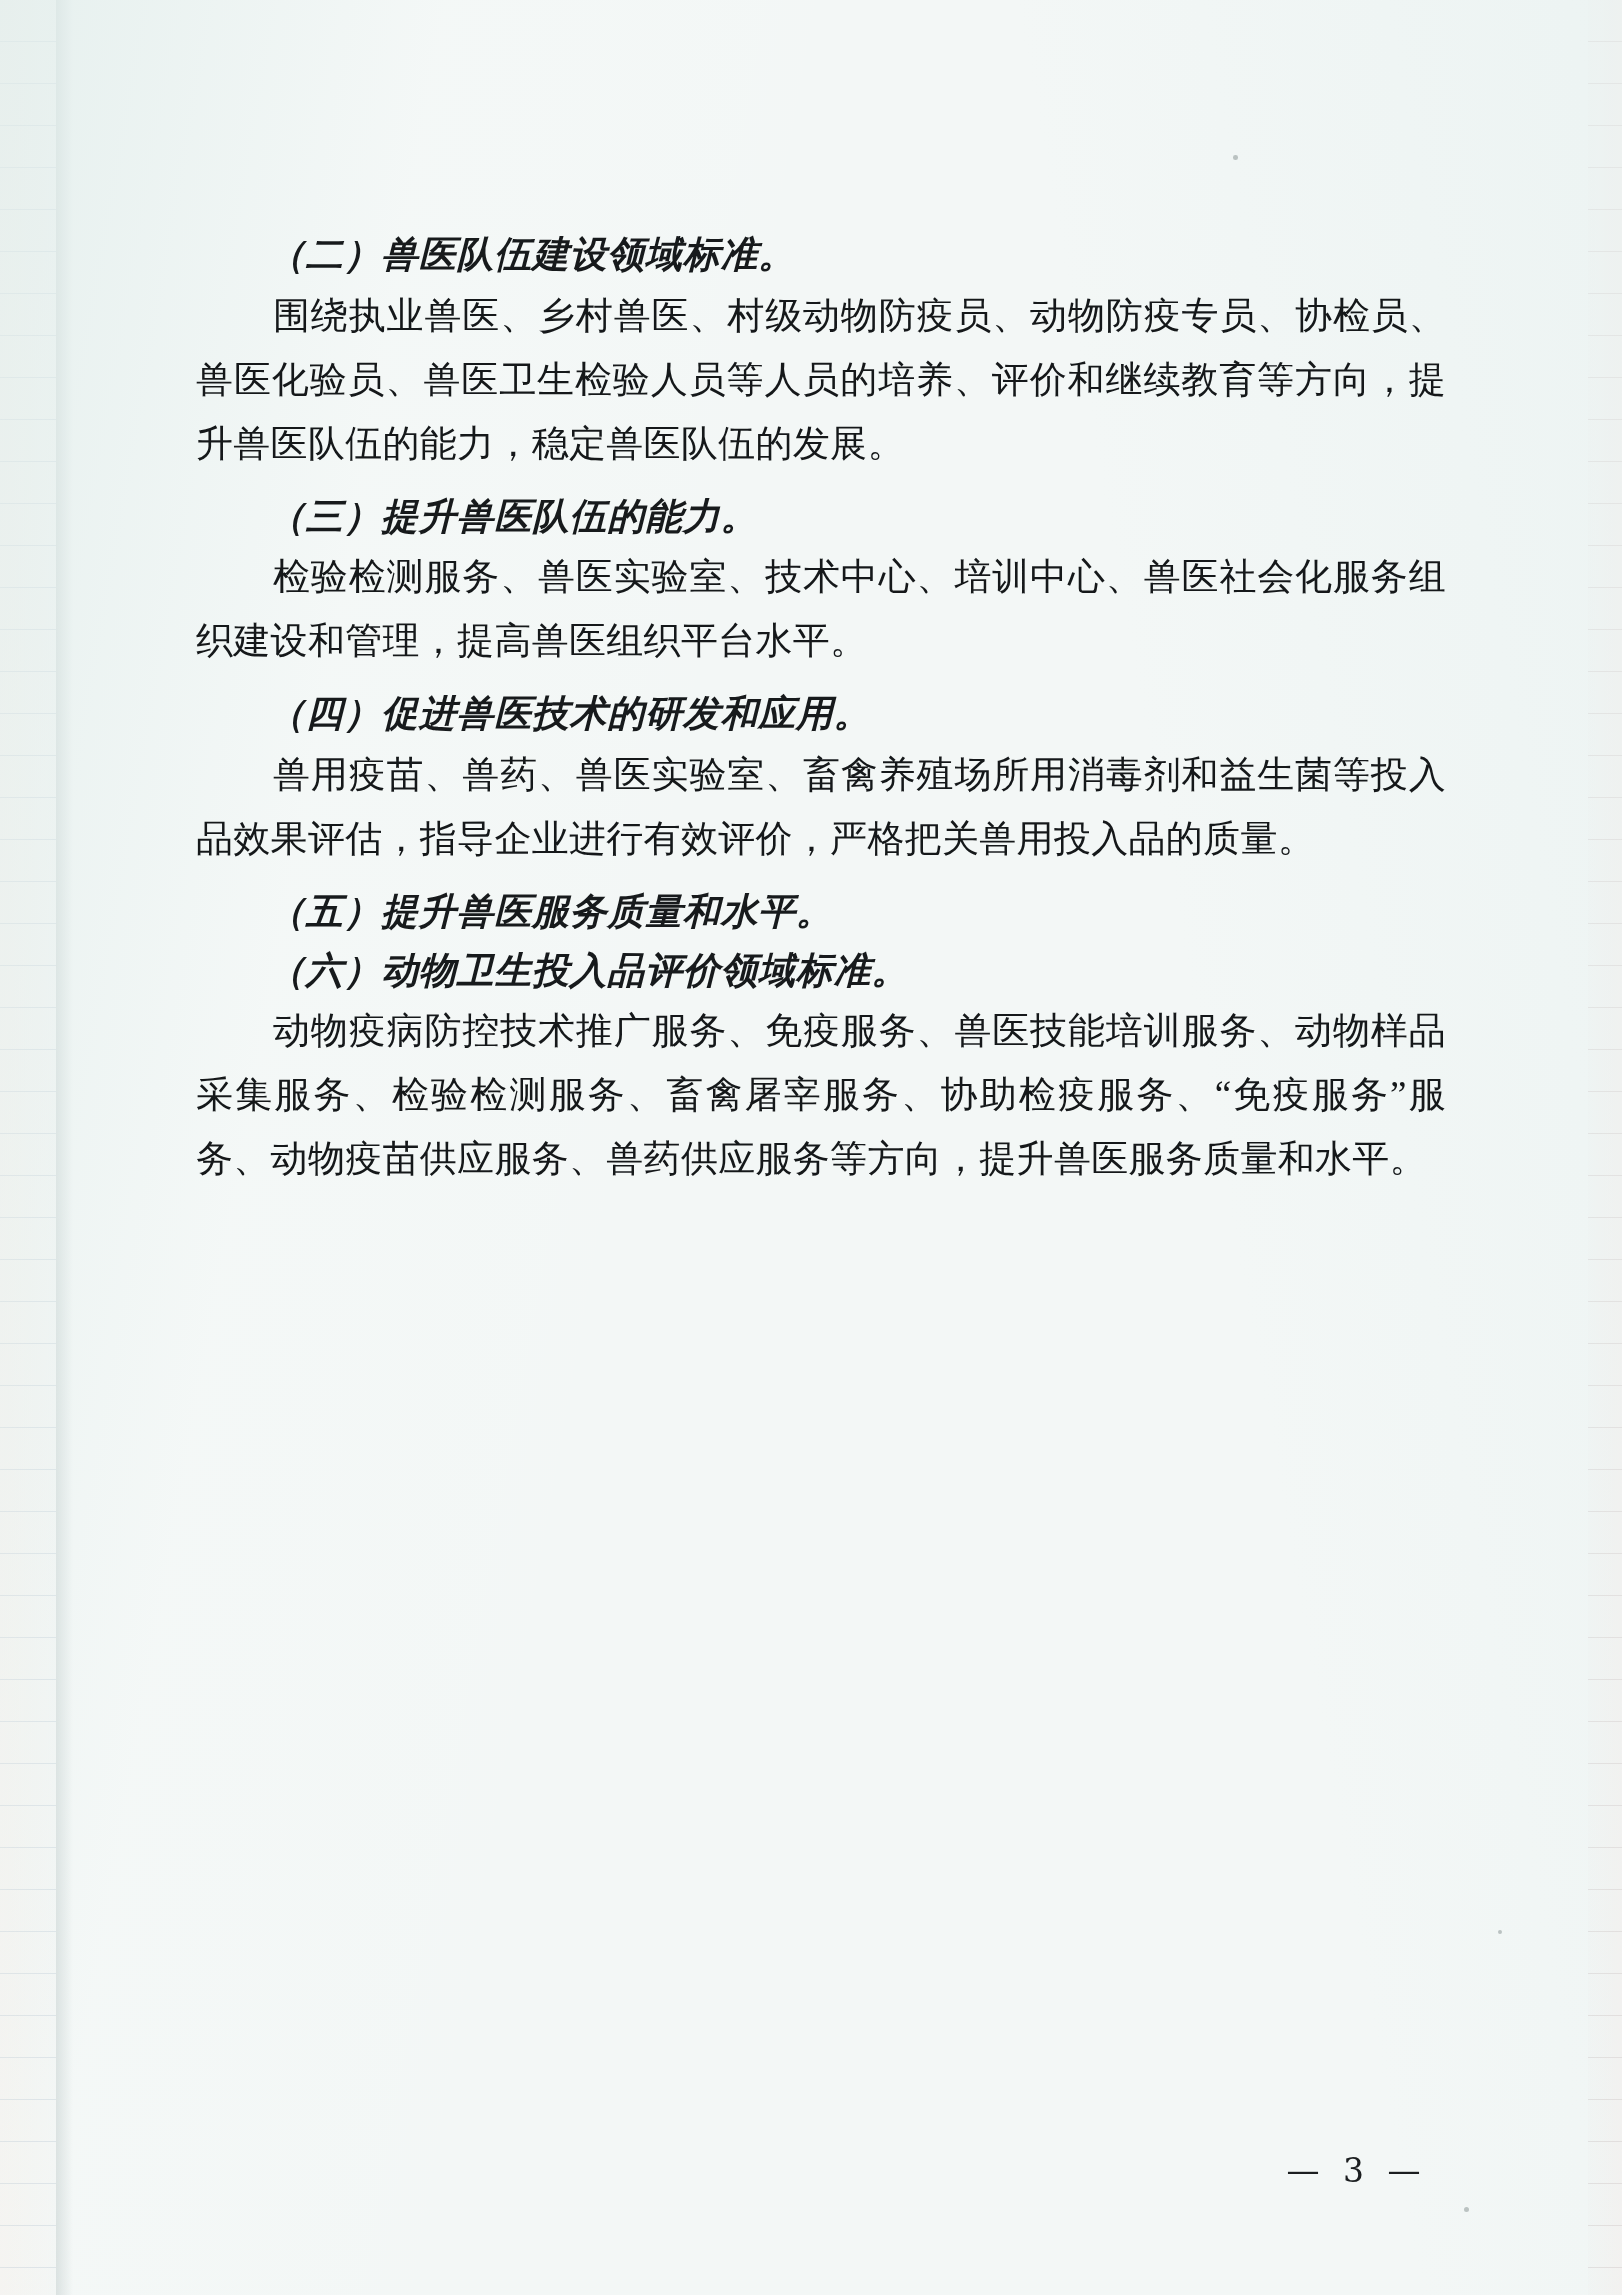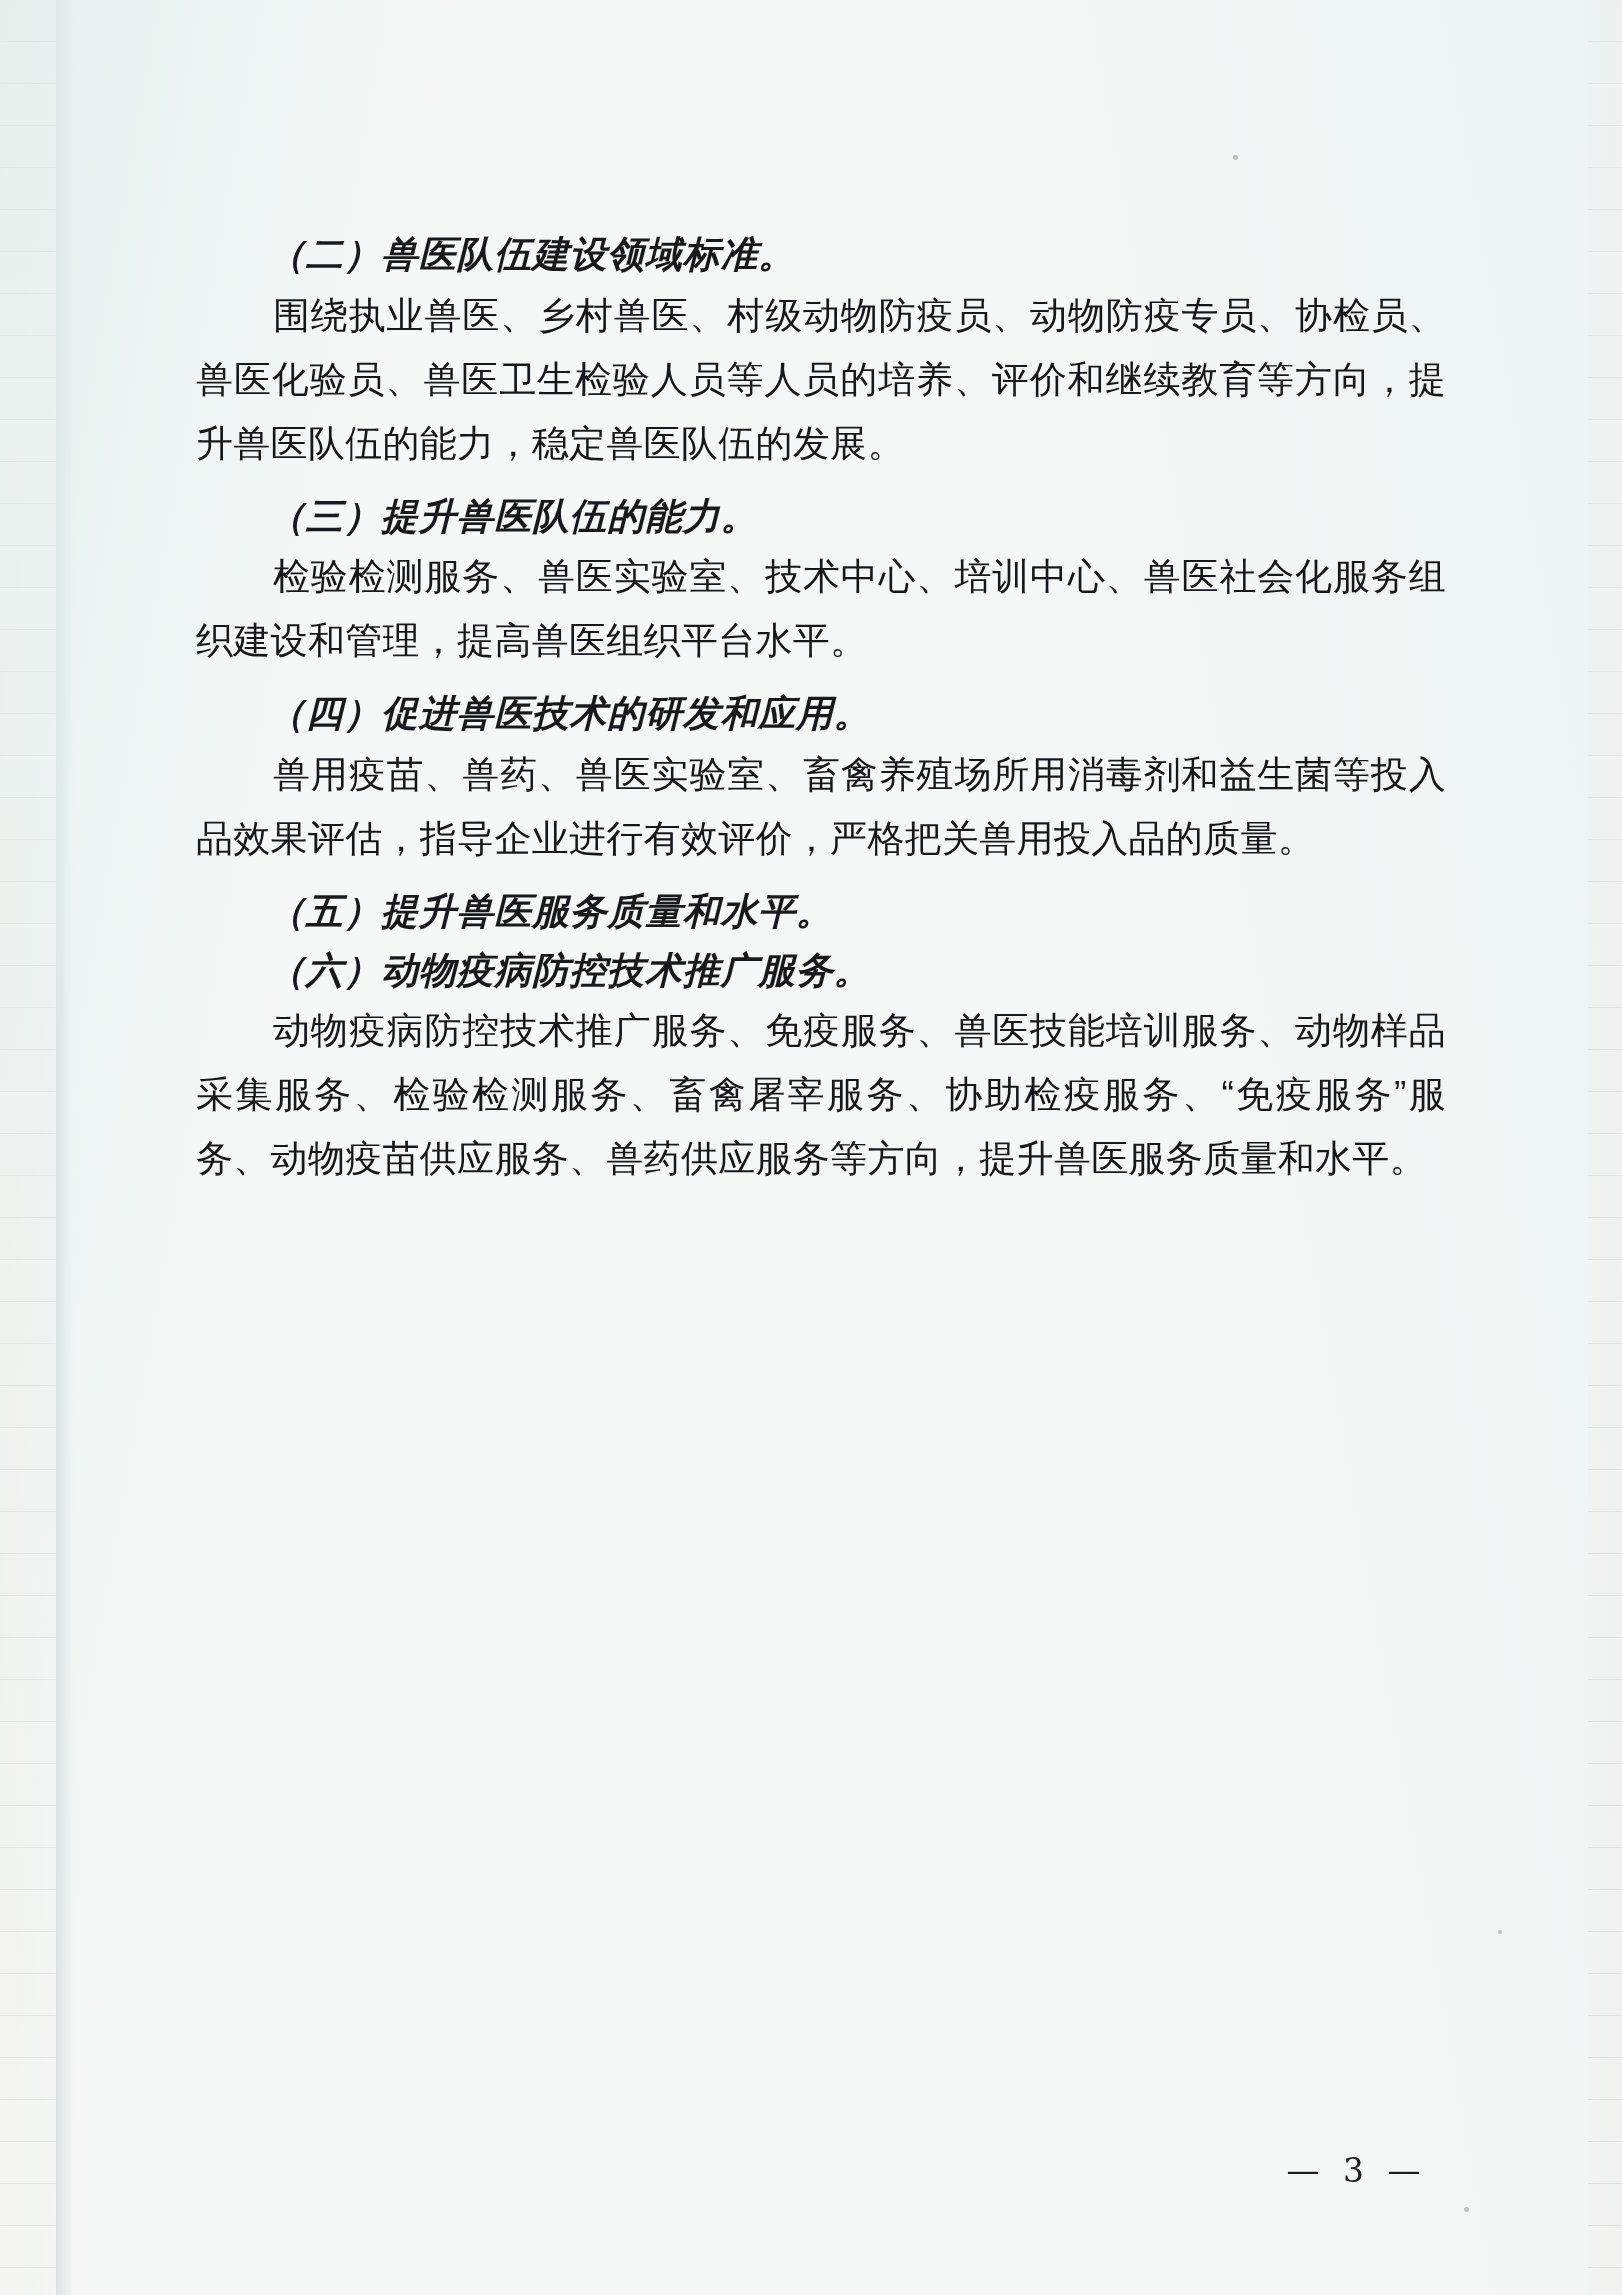--- a/index.html
+++ b/index.html
@@ -77,21 +77,21 @@
     font-weight: bold;
     font-size: 37px;
     line-height: 1.0;
     letter-spacing: 0.7px;
     color: #171a1c;
     margin: 0 0 10.5px 0;
     text-indent: 72px;
     font-style: italic;
   }
   .para {
-    font-family: Liberation Sans, sans-serif;
+    font-family: Liberation Serif, serif;
     font-size: 37px;
     line-height: 64px;
     color: #15181a;
     margin: 0 0 14.4px 0;
     text-indent: 77px;
     text-align: justify;
     text-justify: inter-character;
     letter-spacing: 0.3px;
   }
   .block {
@@ -146,21 +146,21 @@
     <div class="block">
       <h2 class="heading">（四）促进兽医技术的研发和应用。</h2>
       <p class="para">兽用疫苗、兽药、兽医实验室、畜禽养殖场所用消毒剂和益生菌等投入品效果评估，指导企业进行有效评价，严格把关兽用投入品的质量。</p>
     </div>
 
     <div class="block">
       <h2 class="heading">（五）提升兽医服务质量和水平。</h2>
     </div>
 
     <div class="block">
-      <h2 class="heading">（六）动物疫病防控技术推广服务。</h2>
+      <h2 class="heading">（六）动物卫生投入品评价领域标准。</h2>
       <p class="para">动物疫病防控技术推广服务、免疫服务、兽医技能培训服务、动物样品采集服务、检验检测服务、畜禽屠宰服务、协助检疫服务、“免疫服务”服务、动物疫苗供应服务、兽药供应服务等方向，提升兽医服务质量和水平。</p>
     </div>
 
   </div>
 
   <div class="page-number">— 3 —</div>
 </div>
 
 
 </body></html>

